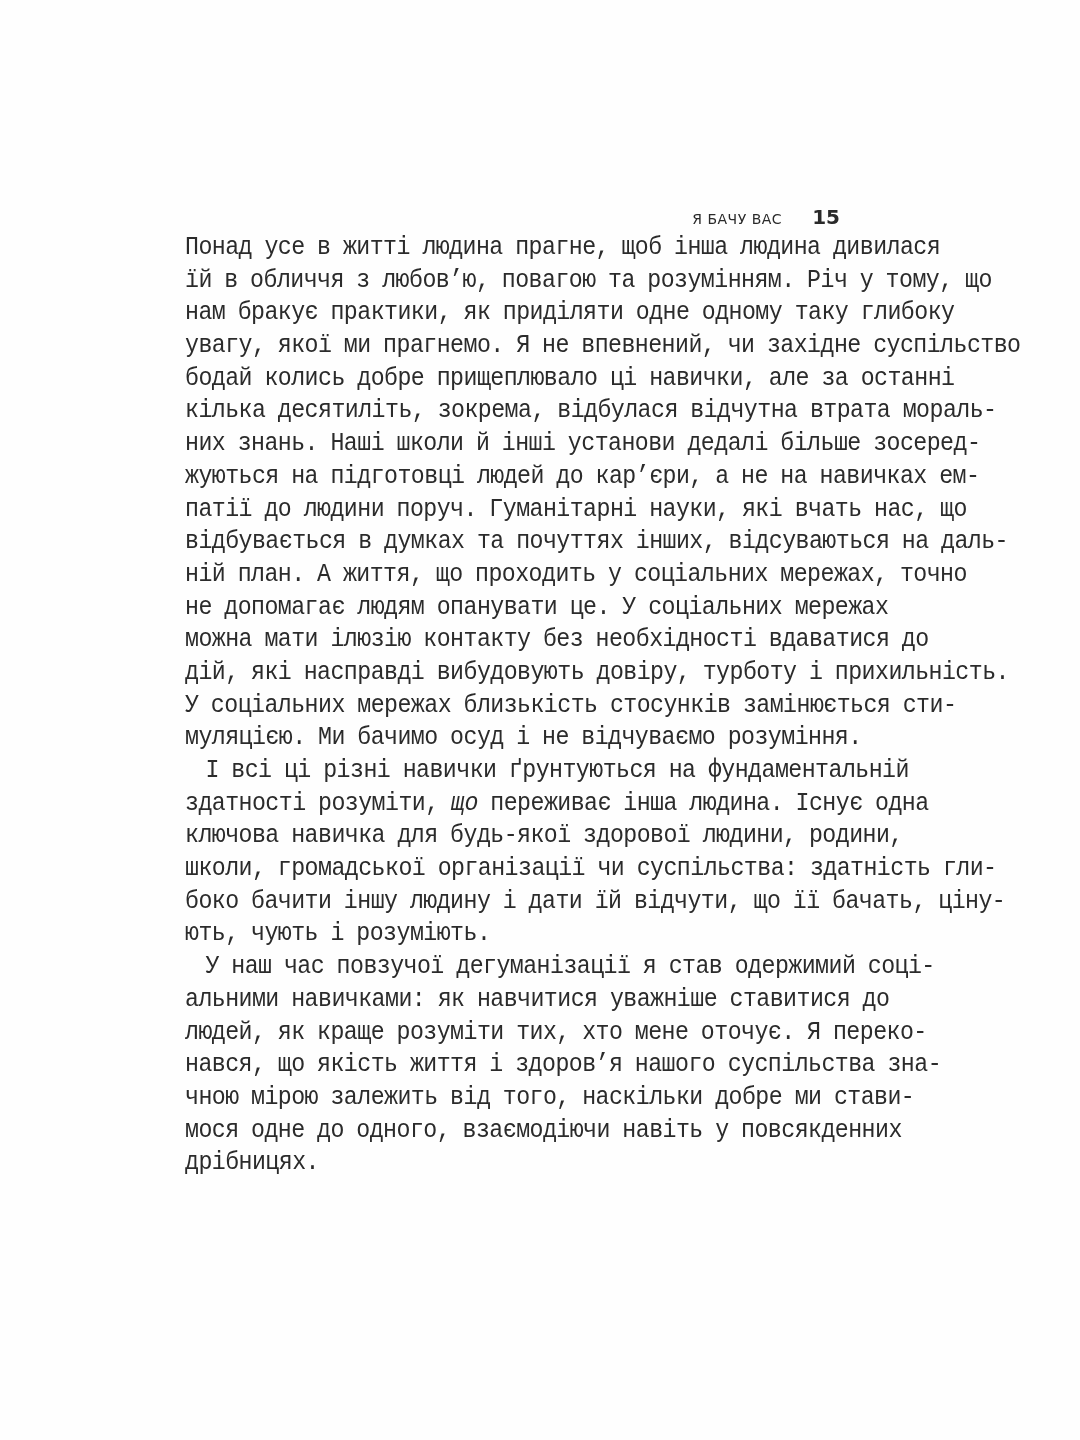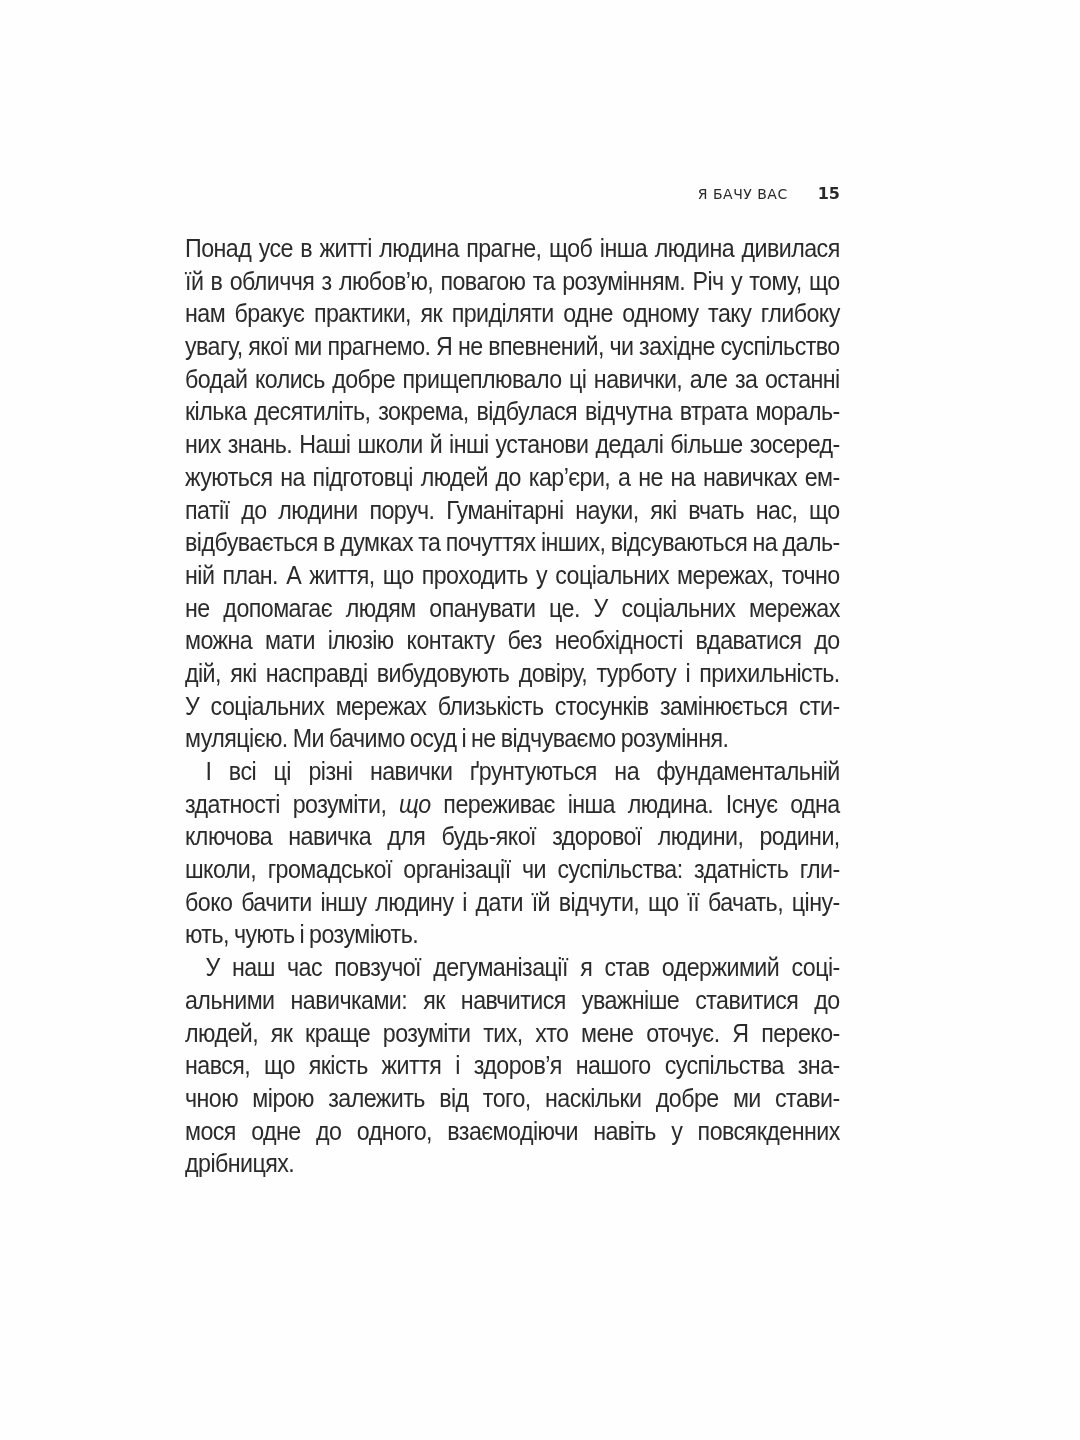--- a/index.html
+++ b/index.html
@@ -22,29 +22,30 @@
       align-items: baseline;
       gap: 30px;
       font-family: "DejaVu Sans", sans-serif;
       color: #2a2a2a;
     }
     .running-title {
       font-size: 14px;
       letter-spacing: 0.5px;
     }
     .page-number {
-      font-size: 16px;
+      font-size: 20px;
       font-weight: bold;
+      margin-top: 21px;
     }
     .text-block {
       position: absolute;
       left: 185px;
       top: 232px;
       width: 655px;
-      font-family: Liberation Sans, sans-serif;
+      font-family: Liberation Mono, monospace;
       font-size: 25px;
       color: #2b2b2b;
     }
     .line {
       height: 32.7px;
       line-height: 32.7px;
       white-space: nowrap;
       text-align: justify;
       text-align-last: justify;
       letter-spacing: -0.6px;

